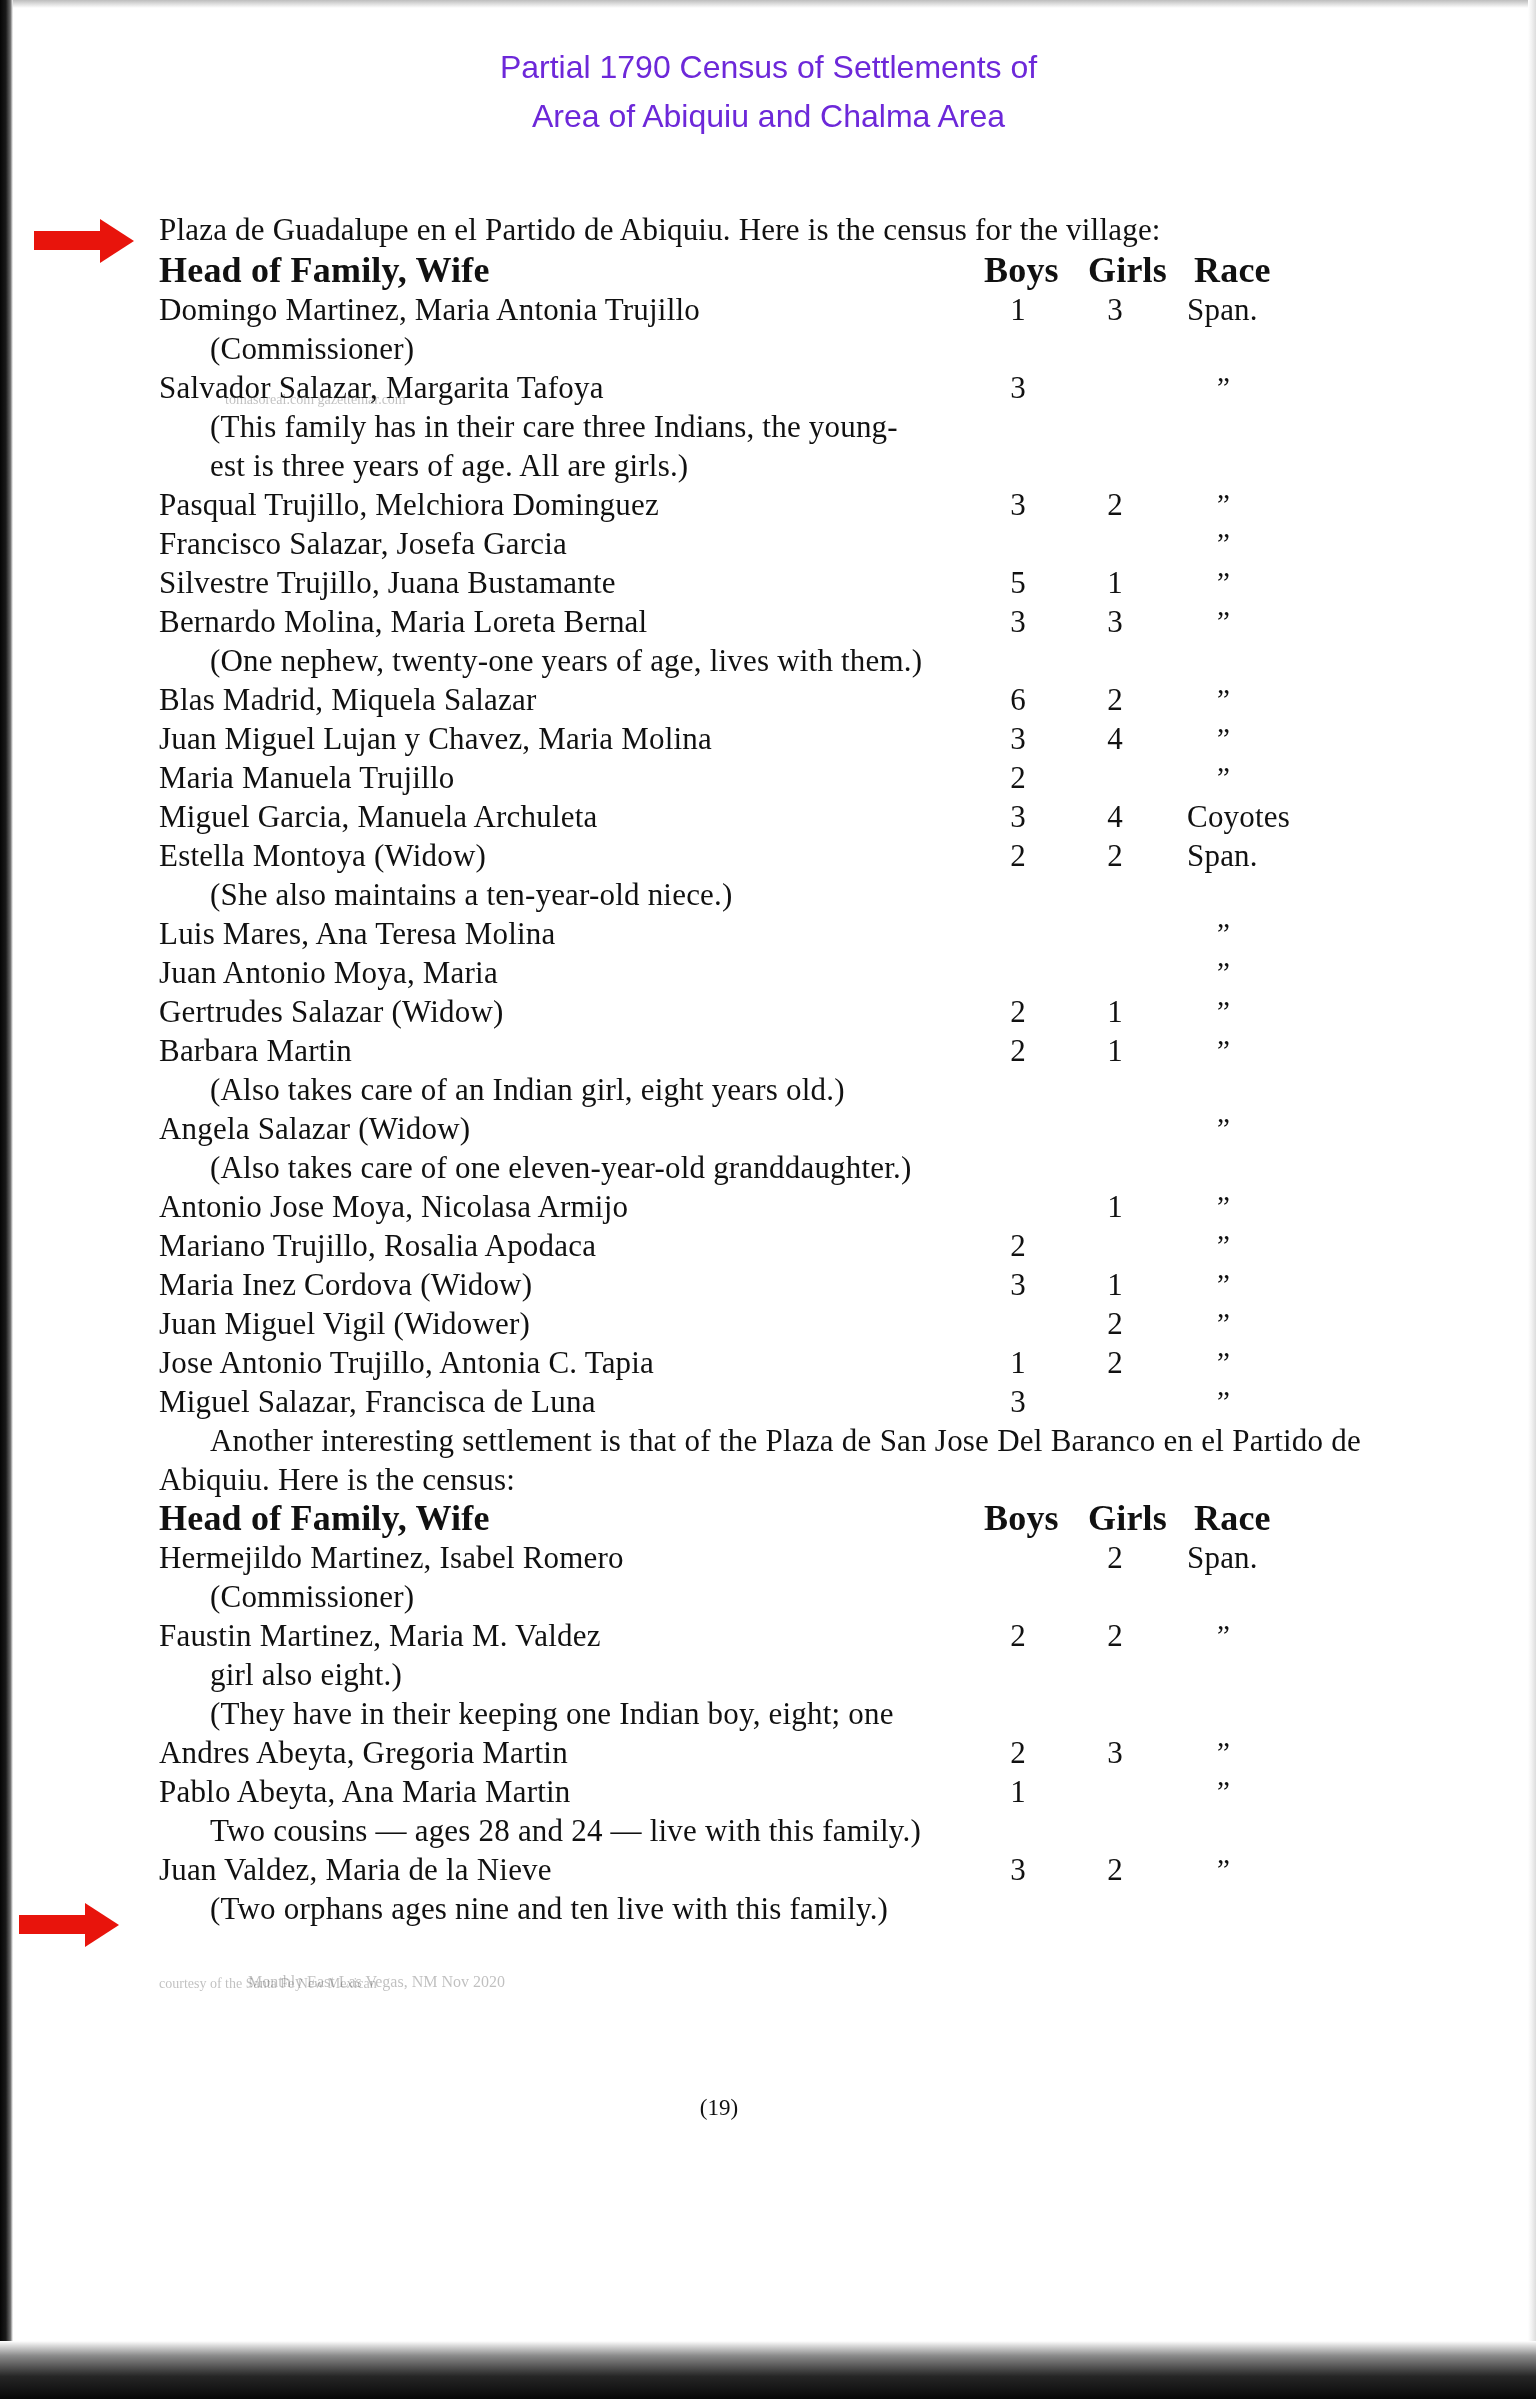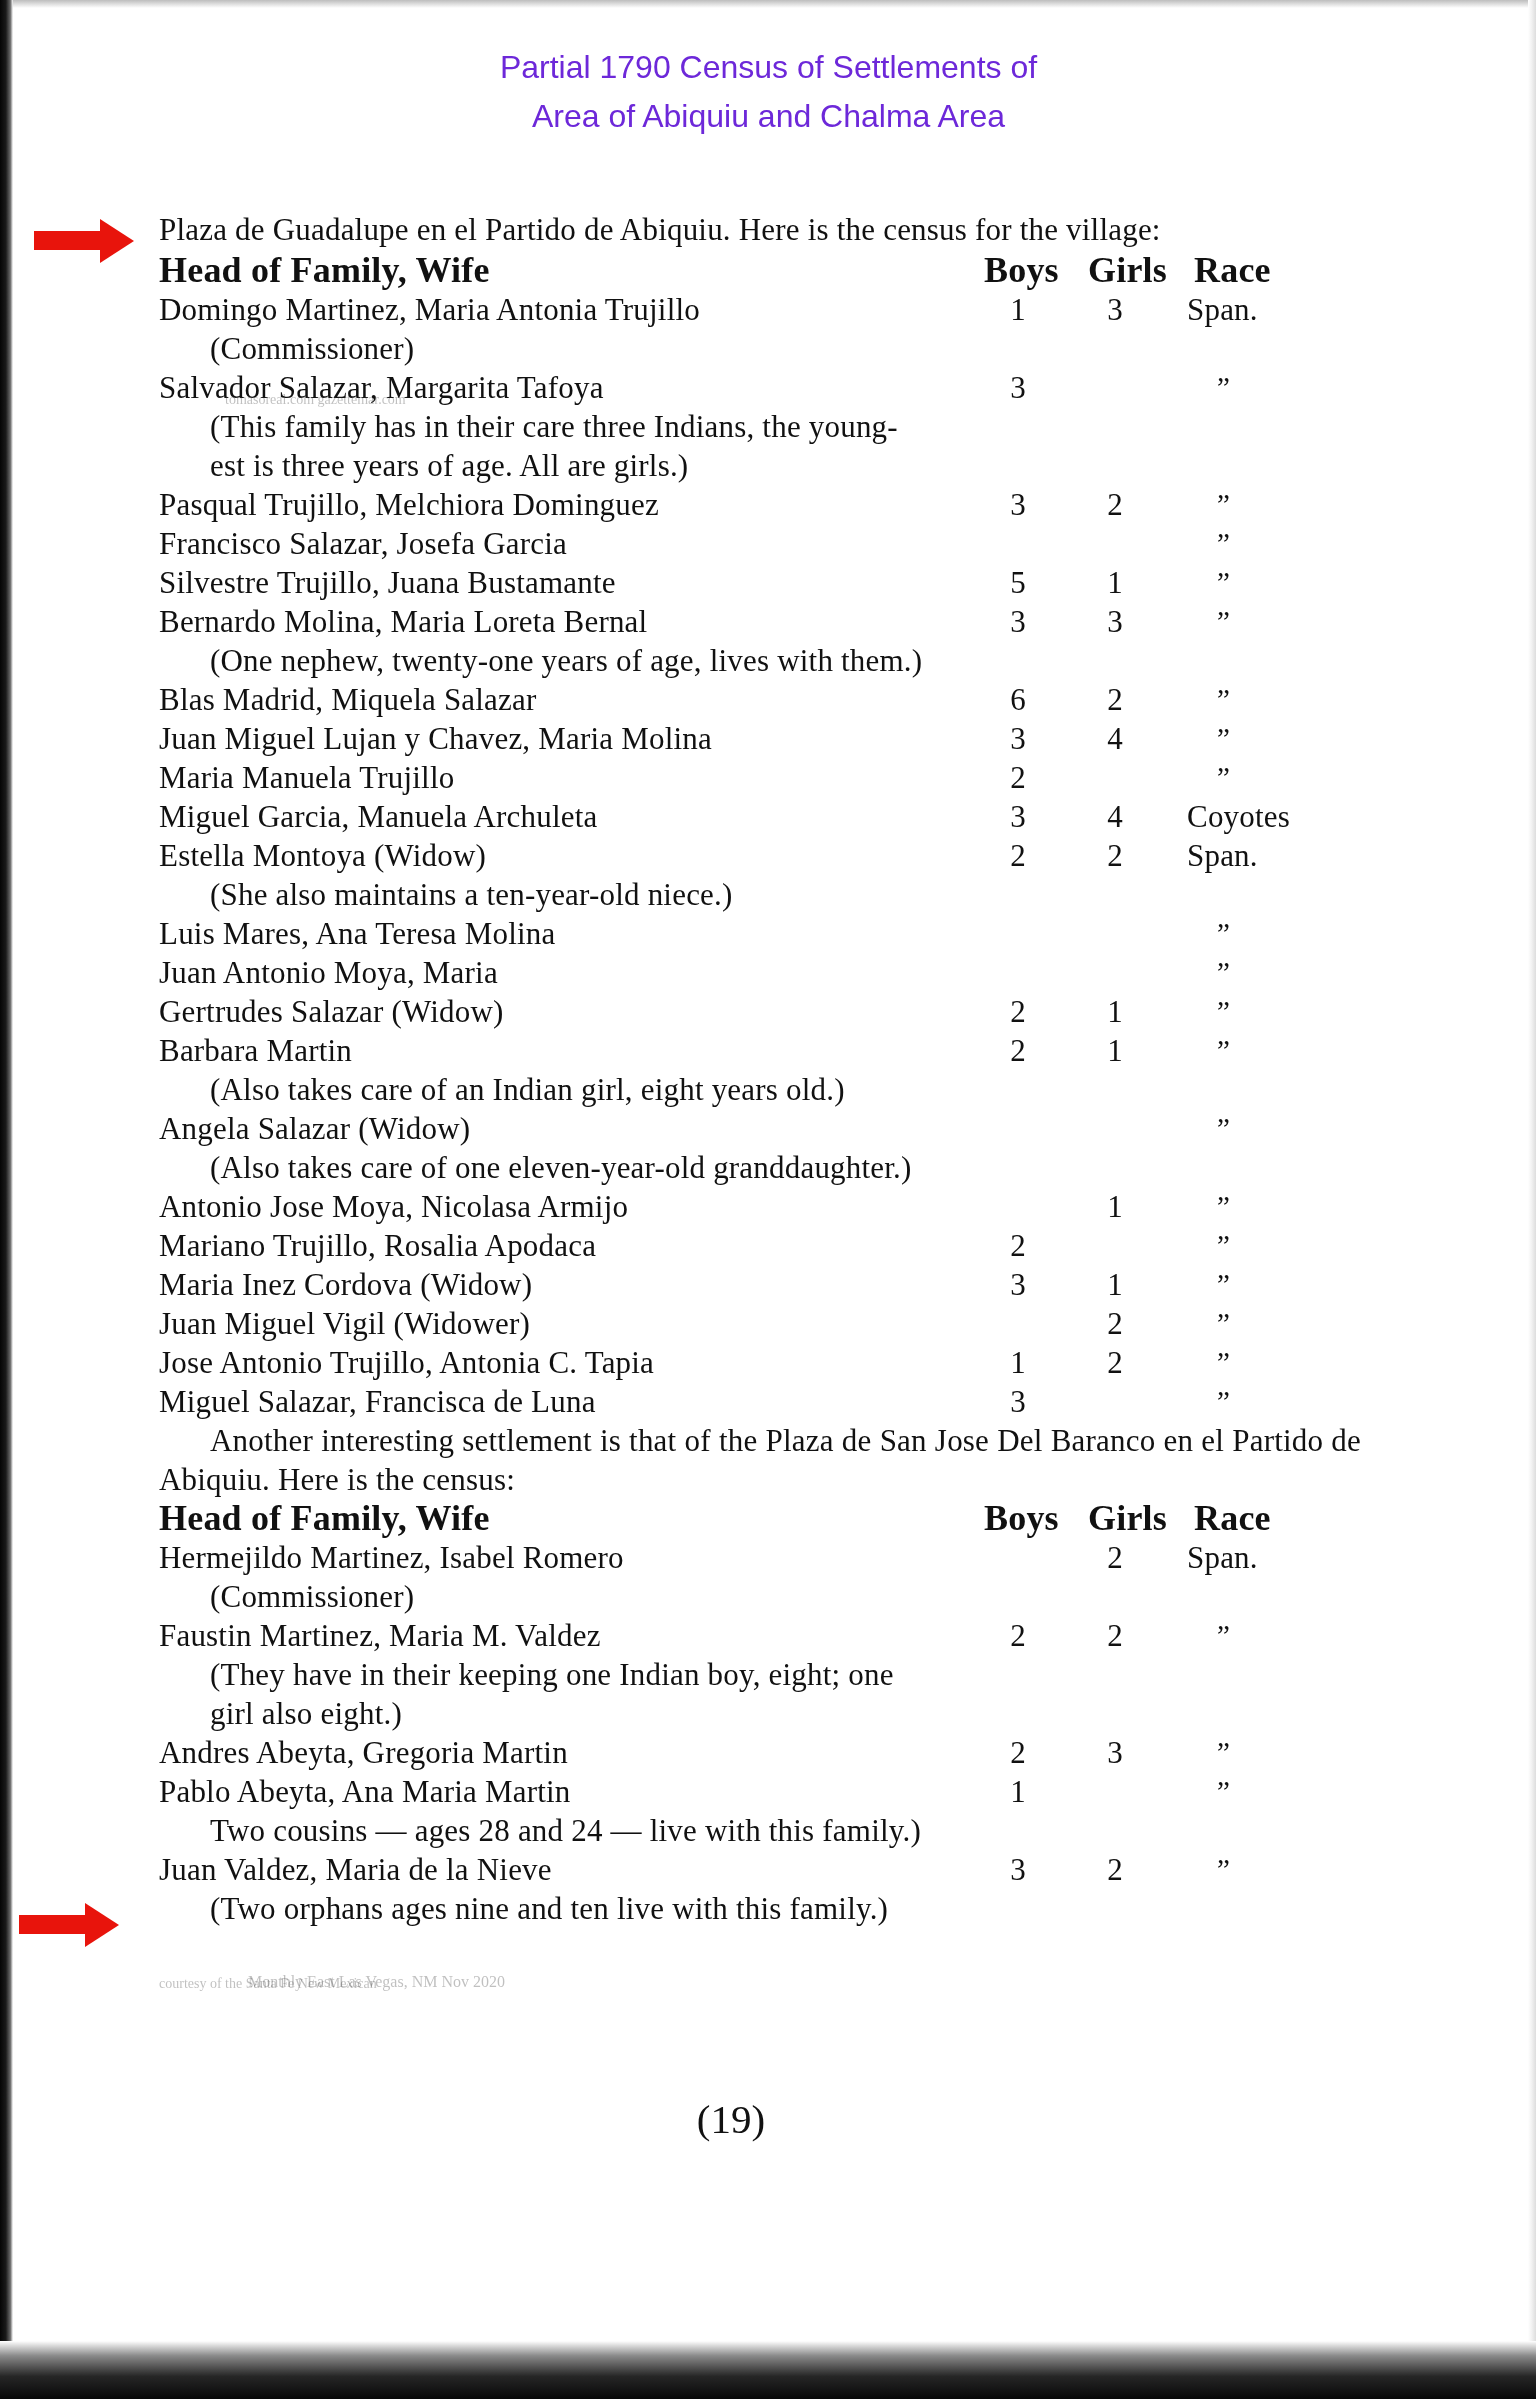--- a/index.html
+++ b/index.html
@@ -140,25 +140,25 @@
 
   .flow {
     margin: 0;
     text-align: justify;
     text-align-last: left;
   }
   .flow .lead { padding-left: 51px; }
 
   .pagenum {
     position: absolute;
-    left: 16px;
+    left: 4px;
     top: 2095px;
     width: 1430px;
     text-align: center;
-    font-size: 41px;
+    font-size: 23px;
     font-family: "Liberation Serif", serif;
   }
 
   
   .arrow {
     position: absolute;
     height: 0;
     width: 0;
   }
   .arrow .shaft {
@@ -387,22 +387,22 @@
           <span class="girls">2</span>
           <span class="race">Span.</span>
         </div>
         <div class="note">(Commissioner)</div>
         <div class="row">
           <span class="name">Faustin Martinez, Maria M. Valdez</span>
           <span class="boys">2</span>
           <span class="girls">2</span>
           <span class="race ditto">”</span>
         </div>
+        <div class="note">girl also eight.)</div>
         <div class="note">(They have in their keeping one Indian boy, eight; one</div>
-        <div class="note">girl also eight.)</div>
         <div class="row">
           <span class="name">Andres Abeyta, Gregoria Martin</span>
           <span class="boys">2</span>
           <span class="girls">3</span>
           <span class="race ditto">”</span>
         </div>
         <div class="row">
           <span class="name">Pablo Abeyta, Ana Maria Martin</span>
           <span class="boys">1</span>
           <span class="girls"></span>

